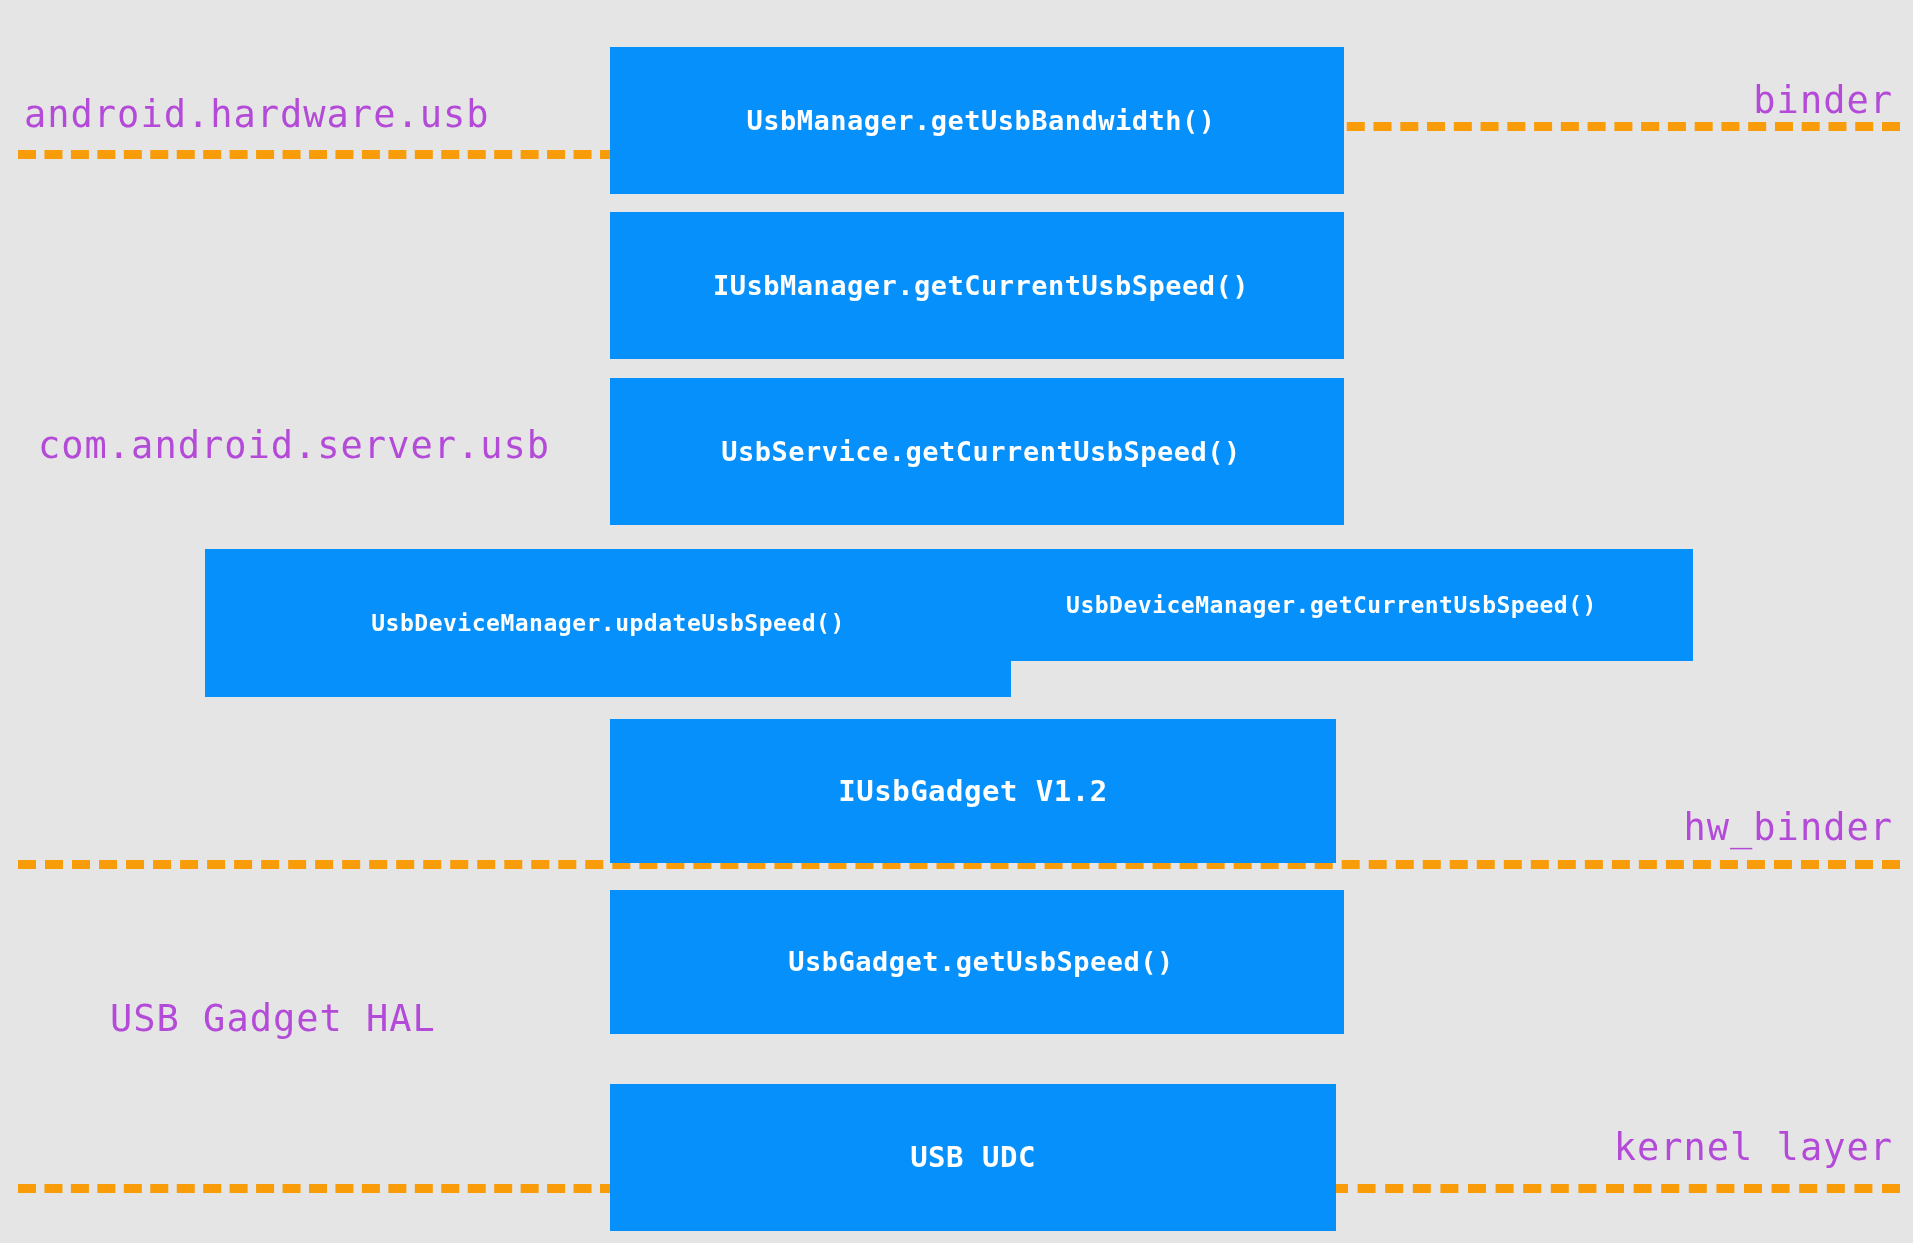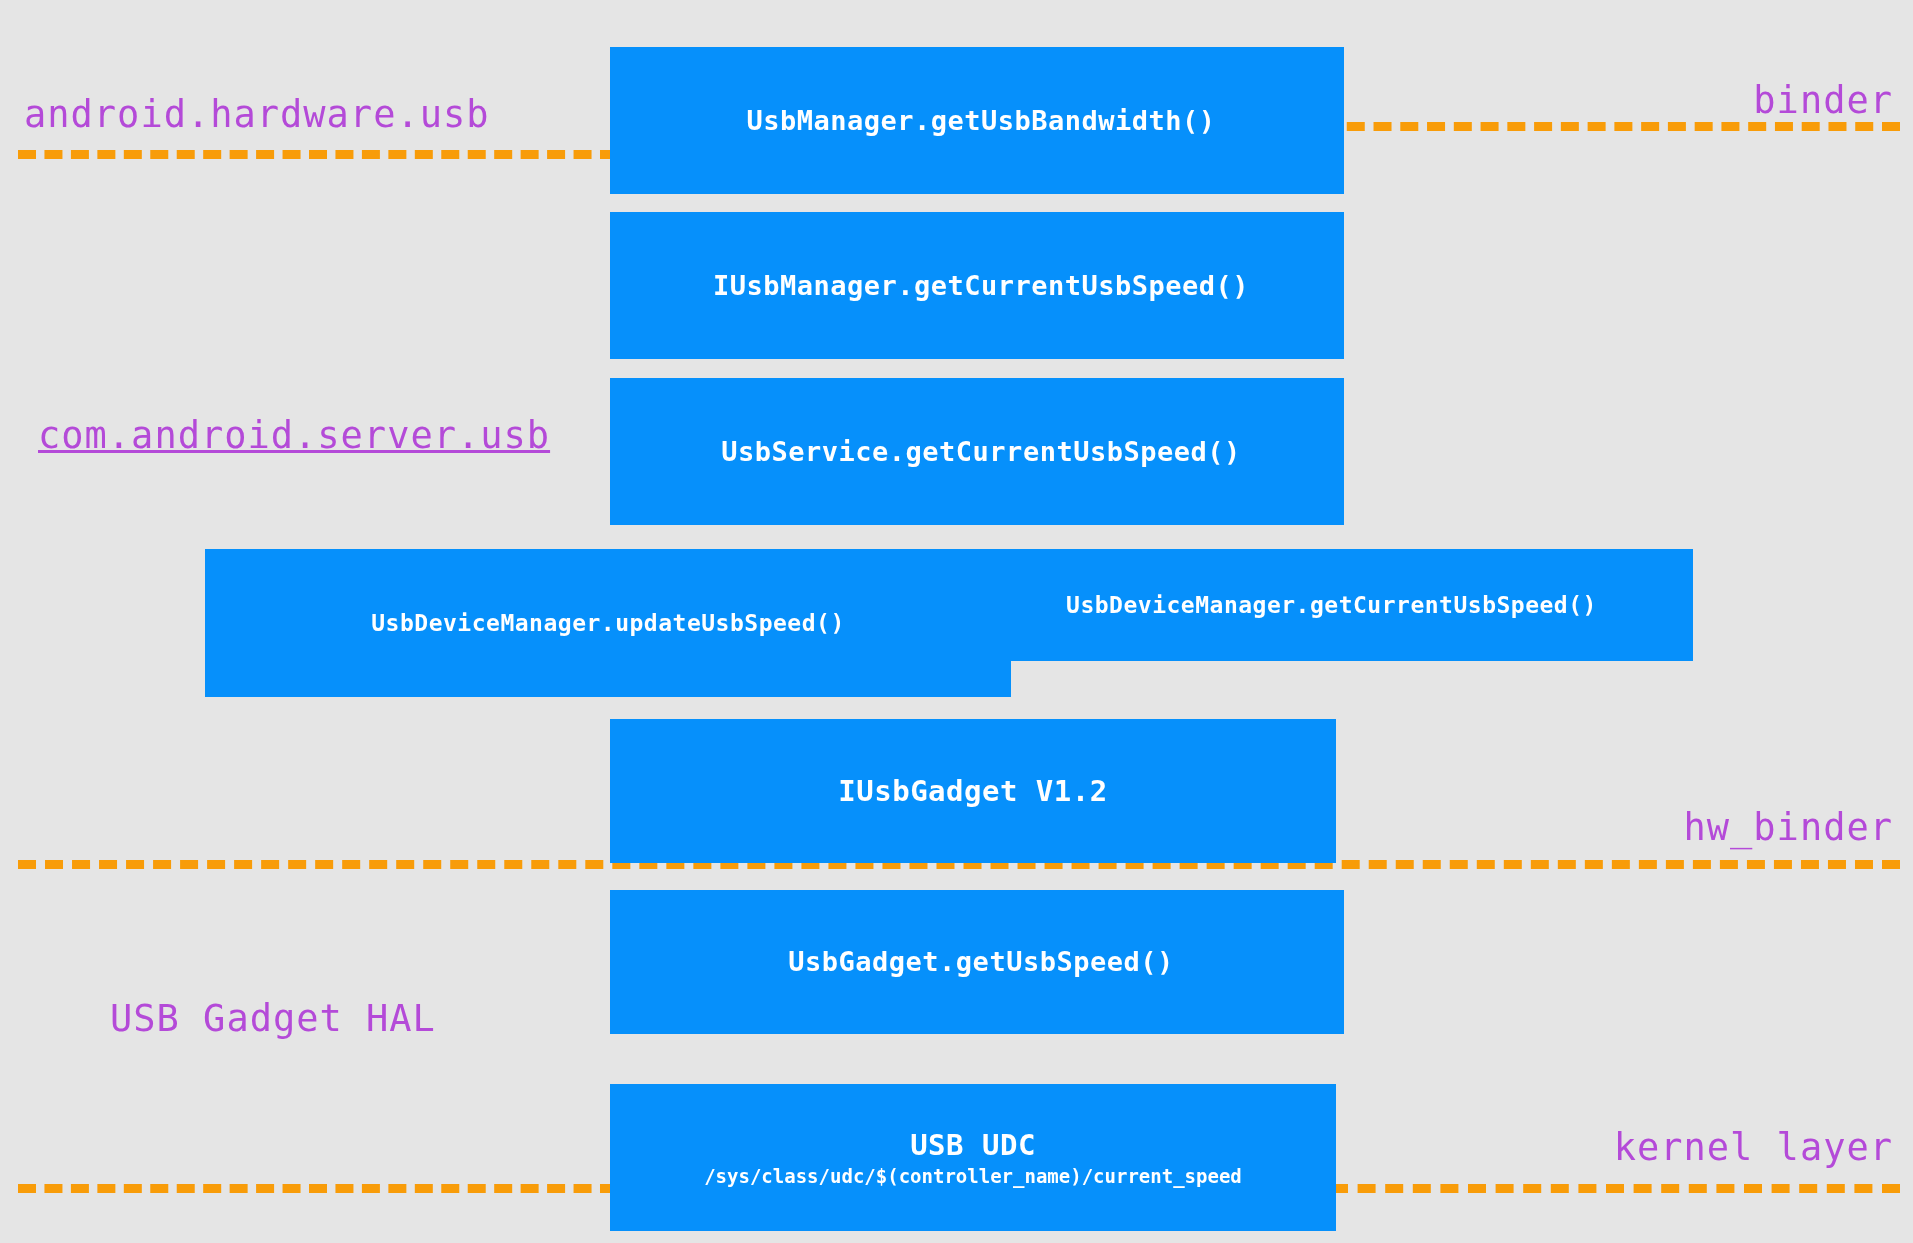--- a/index.html
+++ b/index.html
@@ -74,21 +74,21 @@
   <div class="dash-line" style="left:18px;  top:150px;  width:600px;"></div>
   <div class="dash-line" style="left:1320px;top:122px;  width:580px;"></div>
 
   <div class="dash-line" style="left:18px;  top:860px;  width:1882px;"></div>
 
   <div class="dash-line" style="left:18px;  top:1184px; width:600px;"></div>
   <div class="dash-line" style="left:1330px;top:1184px; width:570px;"></div>
 
   <div class="layer-label" style="left:24px; top:93px;">android.hardware.usb</div>
 
-  <div class="layer-label" style="left:38px; top:414px;text-decoration:underline;">com.android.server.usb</div>
+  <div class="layer-label" style="left:38px; top:424px;">com.android.server.usb</div>
 
   <div class="layer-label" style="left:110px; top:997px;">USB Gadget HAL</div>
 
   <div class="layer-label right" style="right:20px; top:79px;">binder</div>
 
   <div class="layer-label right" style="right:20px; top:806px;">hw_binder</div>
 
   <div class="layer-label right" style="right:20px; top:1126px;">kernel layer</div>
 
   <div class="box box-main" style="left:610px; top:47px; width:726px; height:147px;">
@@ -114,16 +114,15 @@
   <div class="box box-gadget" style="left:610px; top:719px; width:726px; height:144px;">
     <span class="line1">IUsbGadget V1.2</span>
   </div>
 
   <div class="box box-main" style="left:610px; top:890px; width:726px; height:144px;">
     <span class="line1">UsbGadget.getUsbSpeed()</span>
   </div>
 
   <div class="box box-udc" style="left:610px; top:1084px; width:726px; height:147px;">
     <span class="line1">USB UDC</span>
-    <span class="line2">/sys/class/udc/$(controller_name)/current_speed</span>
   </div>
 
 </div>
 
 </body></html>

